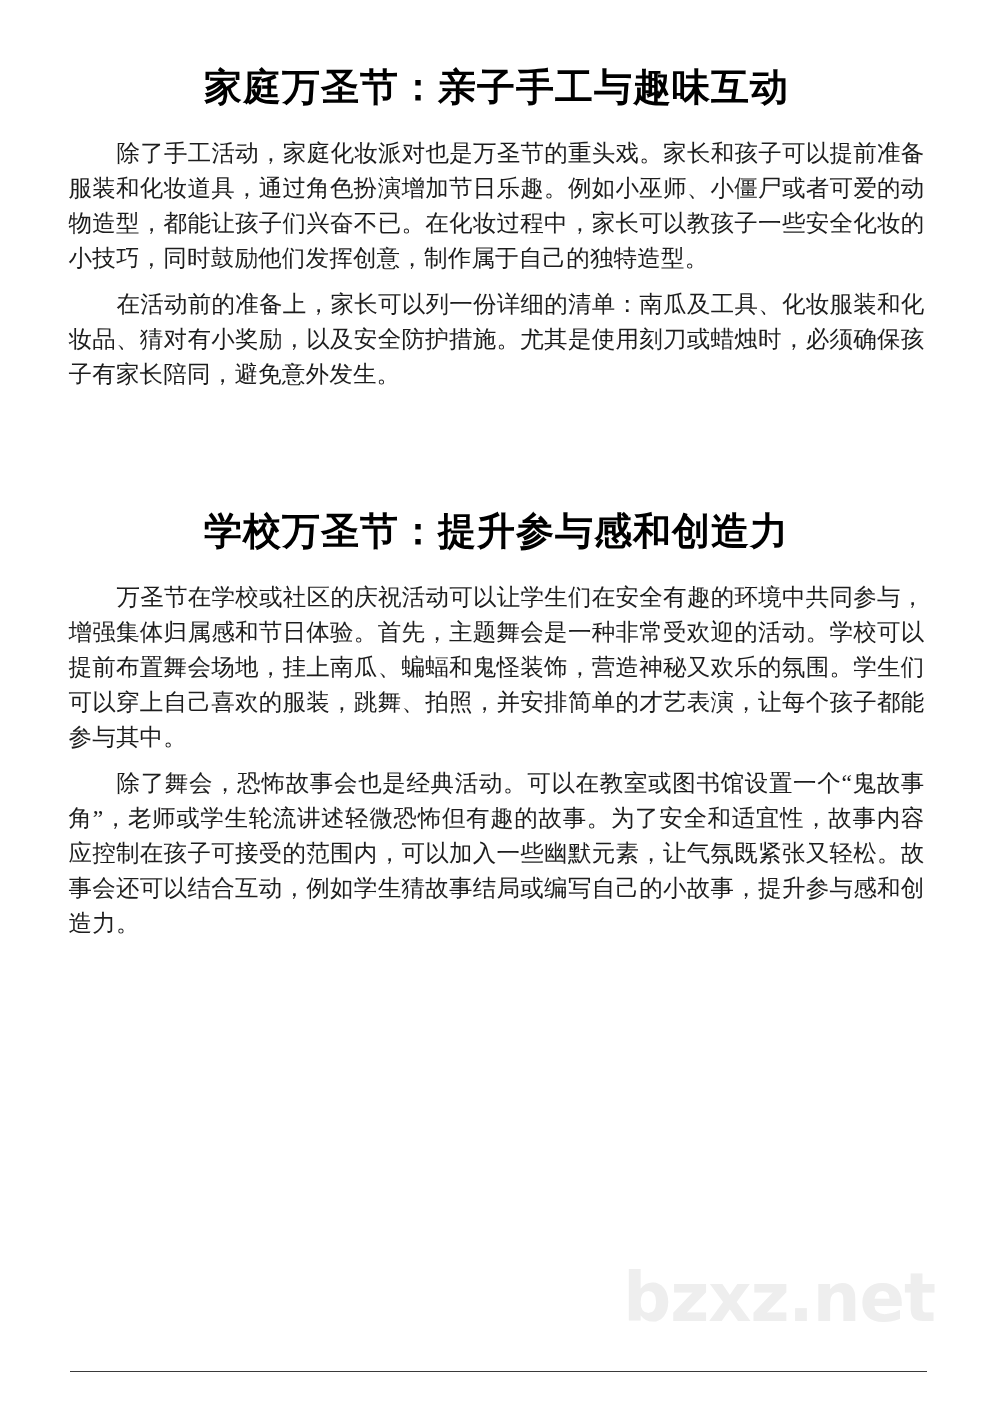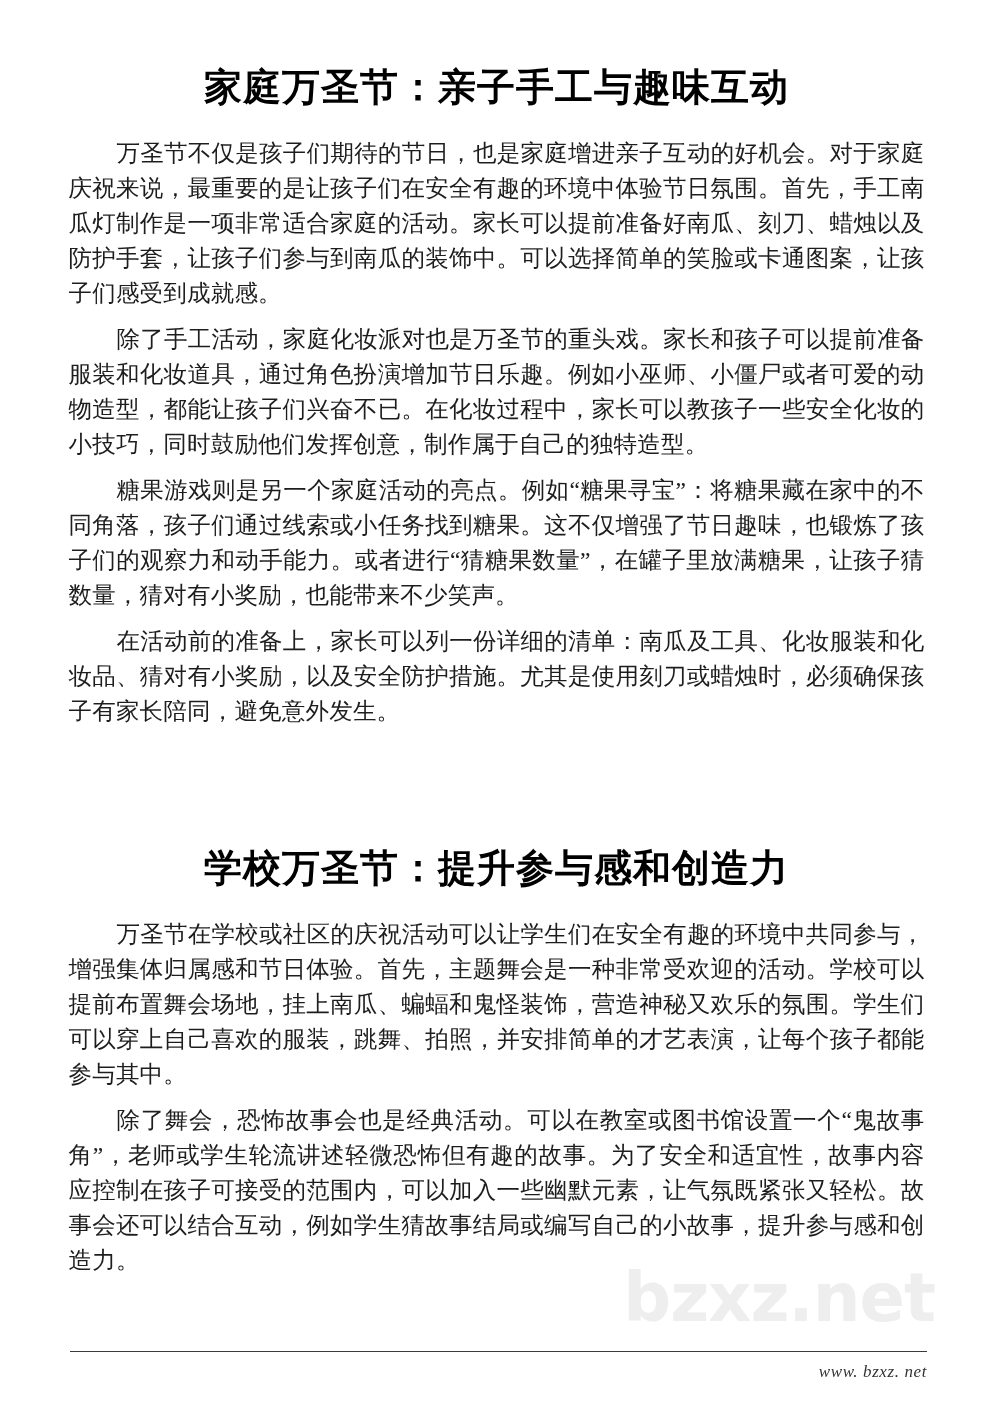--- a/index.html
+++ b/index.html
@@ -112,34 +112,31 @@
 
 <div class="page">
 
   <div class="watermark">bzxz.net</div>
 
   <div class="content">
 
     <div class="section section-1">
       <h1 class="doc-title">家庭万圣节：亲子手工与趣味互动</h1>
 
-      <p class="para">万圣节不仅是孩子们期待的节日，也是家庭增进亲子互动的好机会。对于家庭庆祝来说，最重要的是让孩子们在安全有趣的环境中体验节日氛围。首先，手工南瓜灯制作是一项非常适合家庭的活动。家长可以提前准备好南瓜、刻刀、蜡烛以及防护手套，让孩子们参与到南瓜的装饰中。可以选择简单的笑脸或卡通图案，让孩子们感受到成就感。</p>
       <p class="para">除了手工活动，家庭化妆派对也是万圣节的重头戏。家长和孩子可以提前准备服装和化妆道具，通过角色扮演增加节日乐趣。例如小巫师、小僵尸或者可爱的动物造型，都能让孩子们兴奋不已。在化妆过程中，家长可以教孩子一些安全化妆的小技巧，同时鼓励他们发挥创意，制作属于自己的独特造型。</p>
-      <p class="para">糖果游戏则是另一个家庭活动的亮点。例如“糖果寻宝”：将糖果藏在家中的不同角落，孩子们通过线索或小任务找到糖果。这不仅增强了节日趣味，也锻炼了孩子们的观察力和动手能力。或者进行“猜糖果数量”，在罐子里放满糖果，让孩子猜数量，猜对有小奖励，也能带来不少笑声。</p>
       <p class="para">在活动前的准备上，家长可以列一份详细的清单：南瓜及工具、化妆服装和化妆品、猜对有小奖励，以及安全防护措施。尤其是使用刻刀或蜡烛时，必须确保孩子有家长陪同，避免意外发生。</p>
     </div>
 
     <div class="section section-2">
       <h1 class="doc-title">学校万圣节：提升参与感和创造力</h1>
 
       <p class="para">万圣节在学校或社区的庆祝活动可以让学生们在安全有趣的环境中共同参与，增强集体归属感和节日体验。首先，主题舞会是一种非常受欢迎的活动。学校可以提前布置舞会场地，挂上南瓜、蝙蝠和鬼怪装饰，营造神秘又欢乐的氛围。学生们可以穿上自己喜欢的服装，跳舞、拍照，并安排简单的才艺表演，让每个孩子都能参与其中。</p>
       <p class="para">除了舞会，恐怖故事会也是经典活动。可以在教室或图书馆设置一个“鬼故事角”，老师或学生轮流讲述轻微恐怖但有趣的故事。为了安全和适宜性，故事内容应控制在孩子可接受的范围内，可以加入一些幽默元素，让气氛既紧张又轻松。故事会还可以结合互动，例如学生猜故事结局或编写自己的小故事，提升参与感和创造力。</p>
 
     </div>
 
   </div>
 
   <div class="footer">
     <hr class="footer-rule">
-    <div class="footer-text">www. bzxz. net</div>
   </div>
 
 </div>
 
 </body></html>

